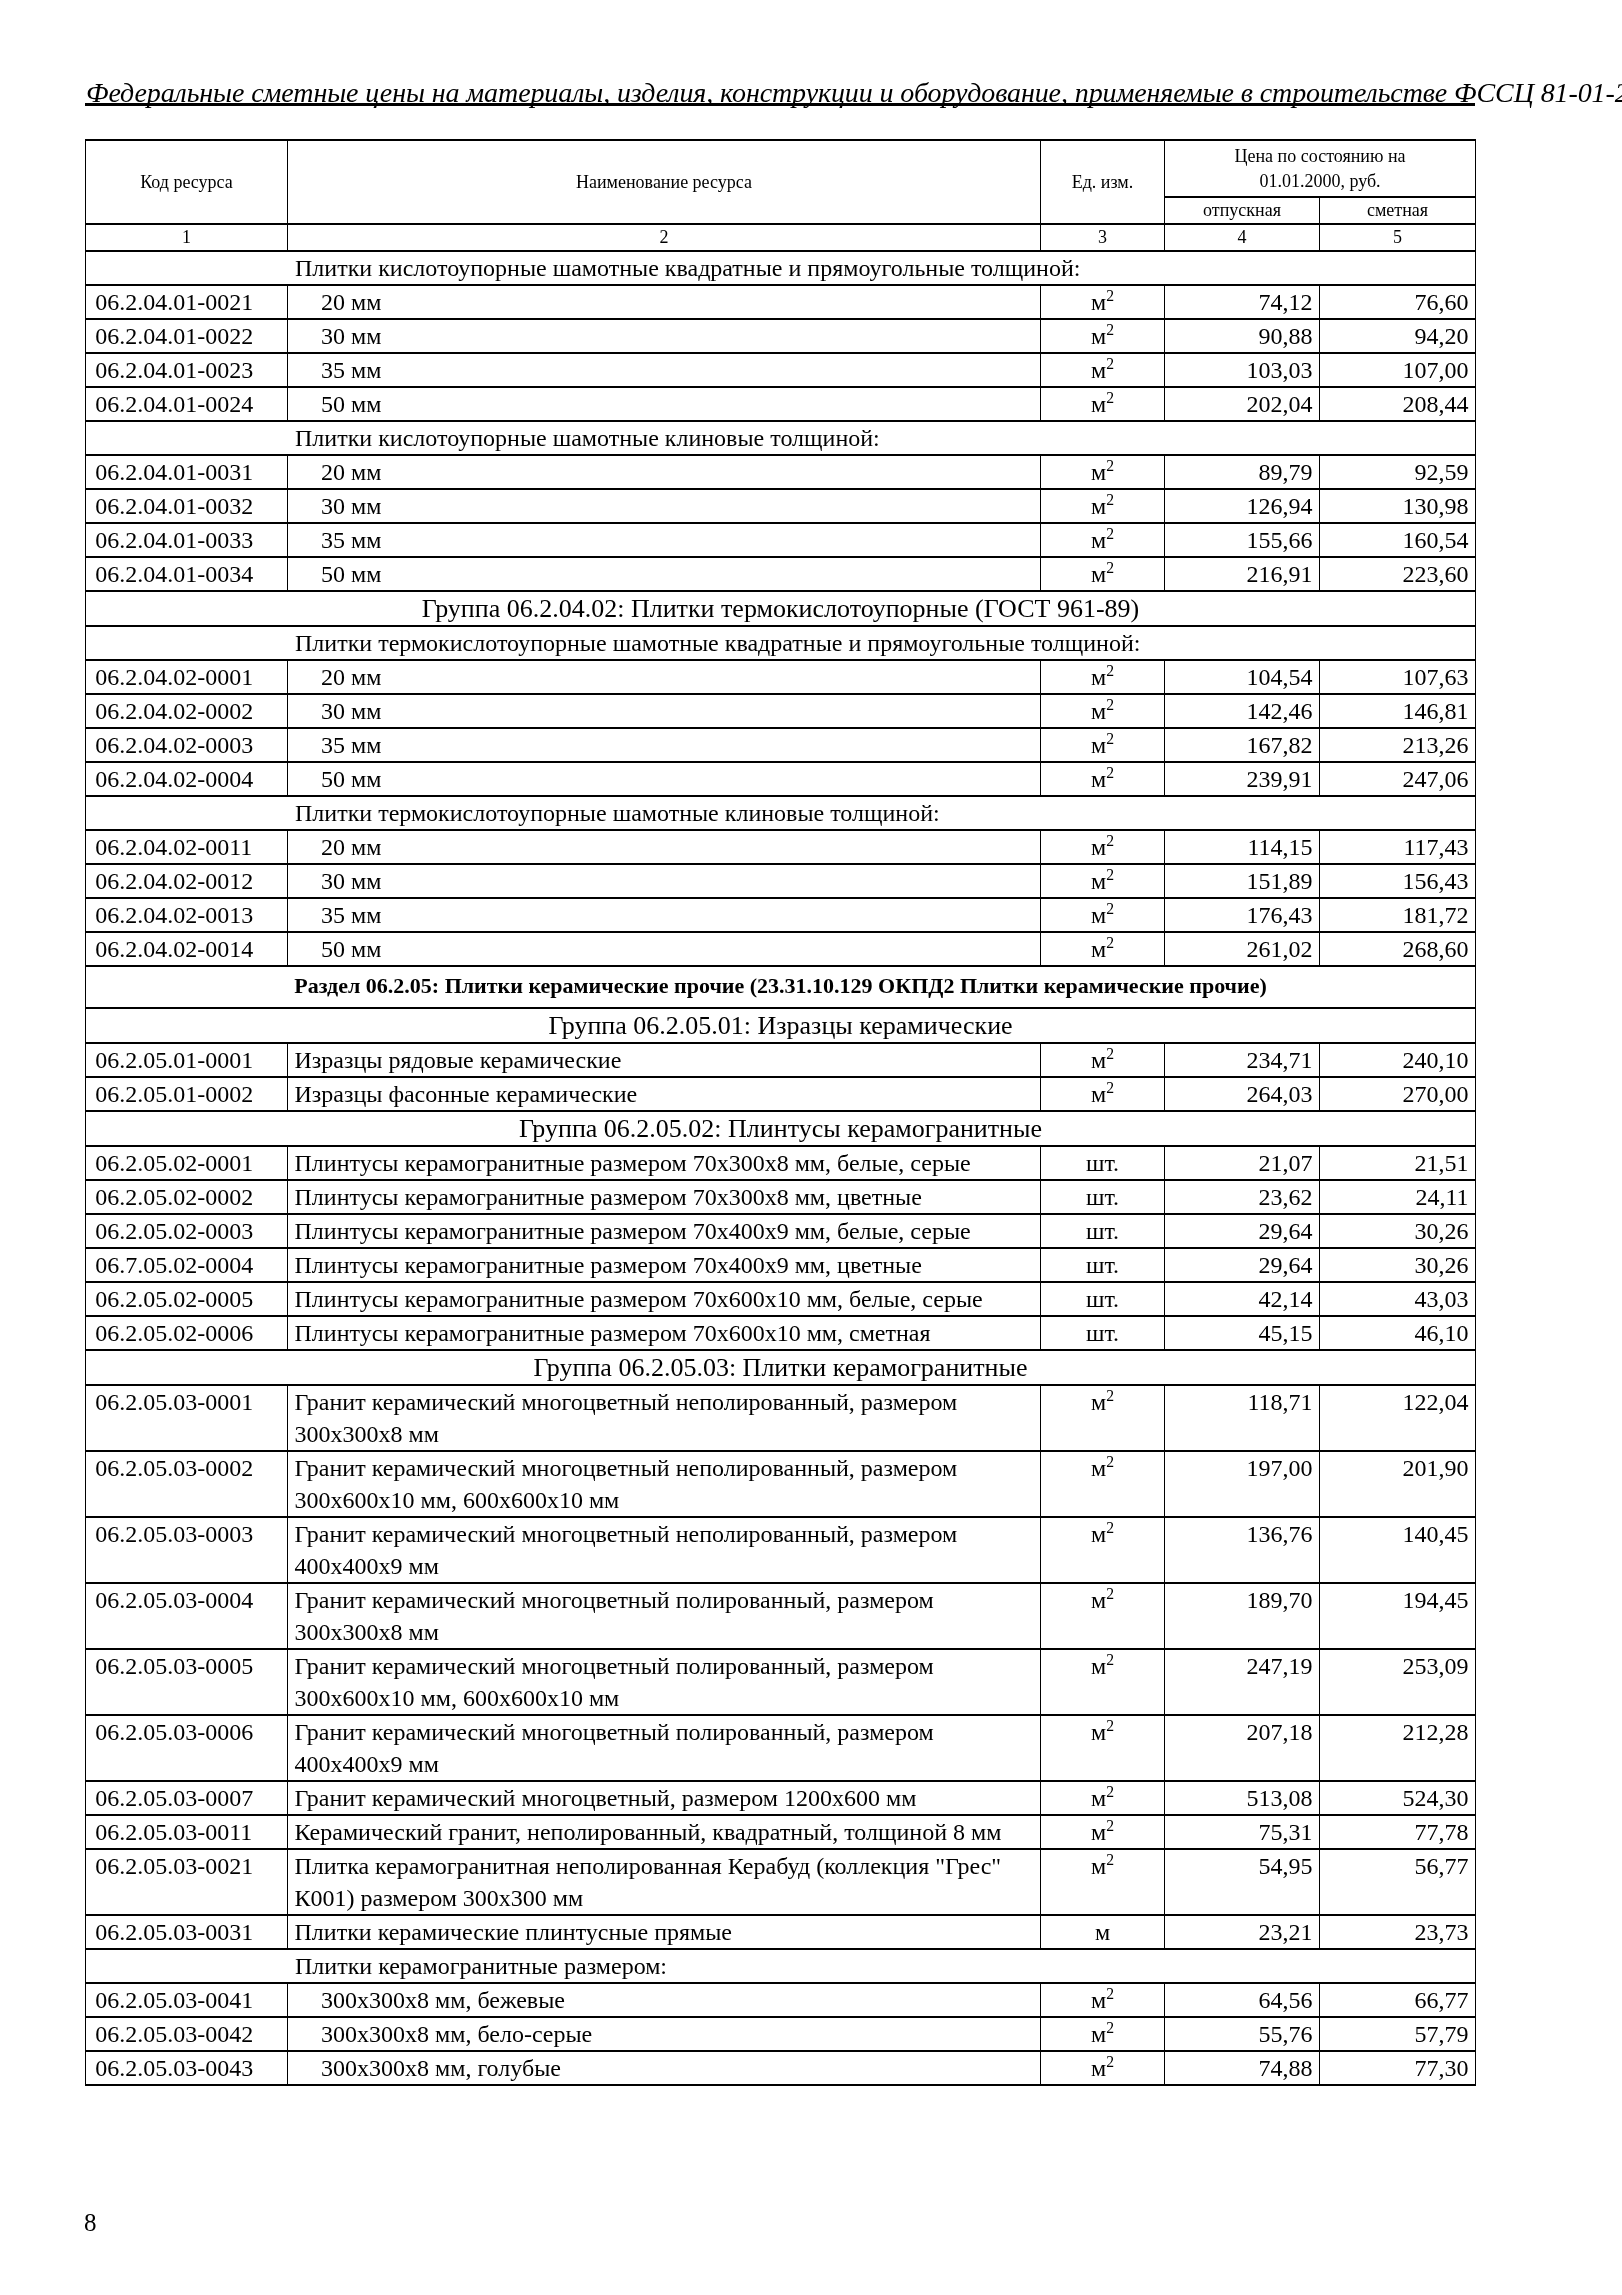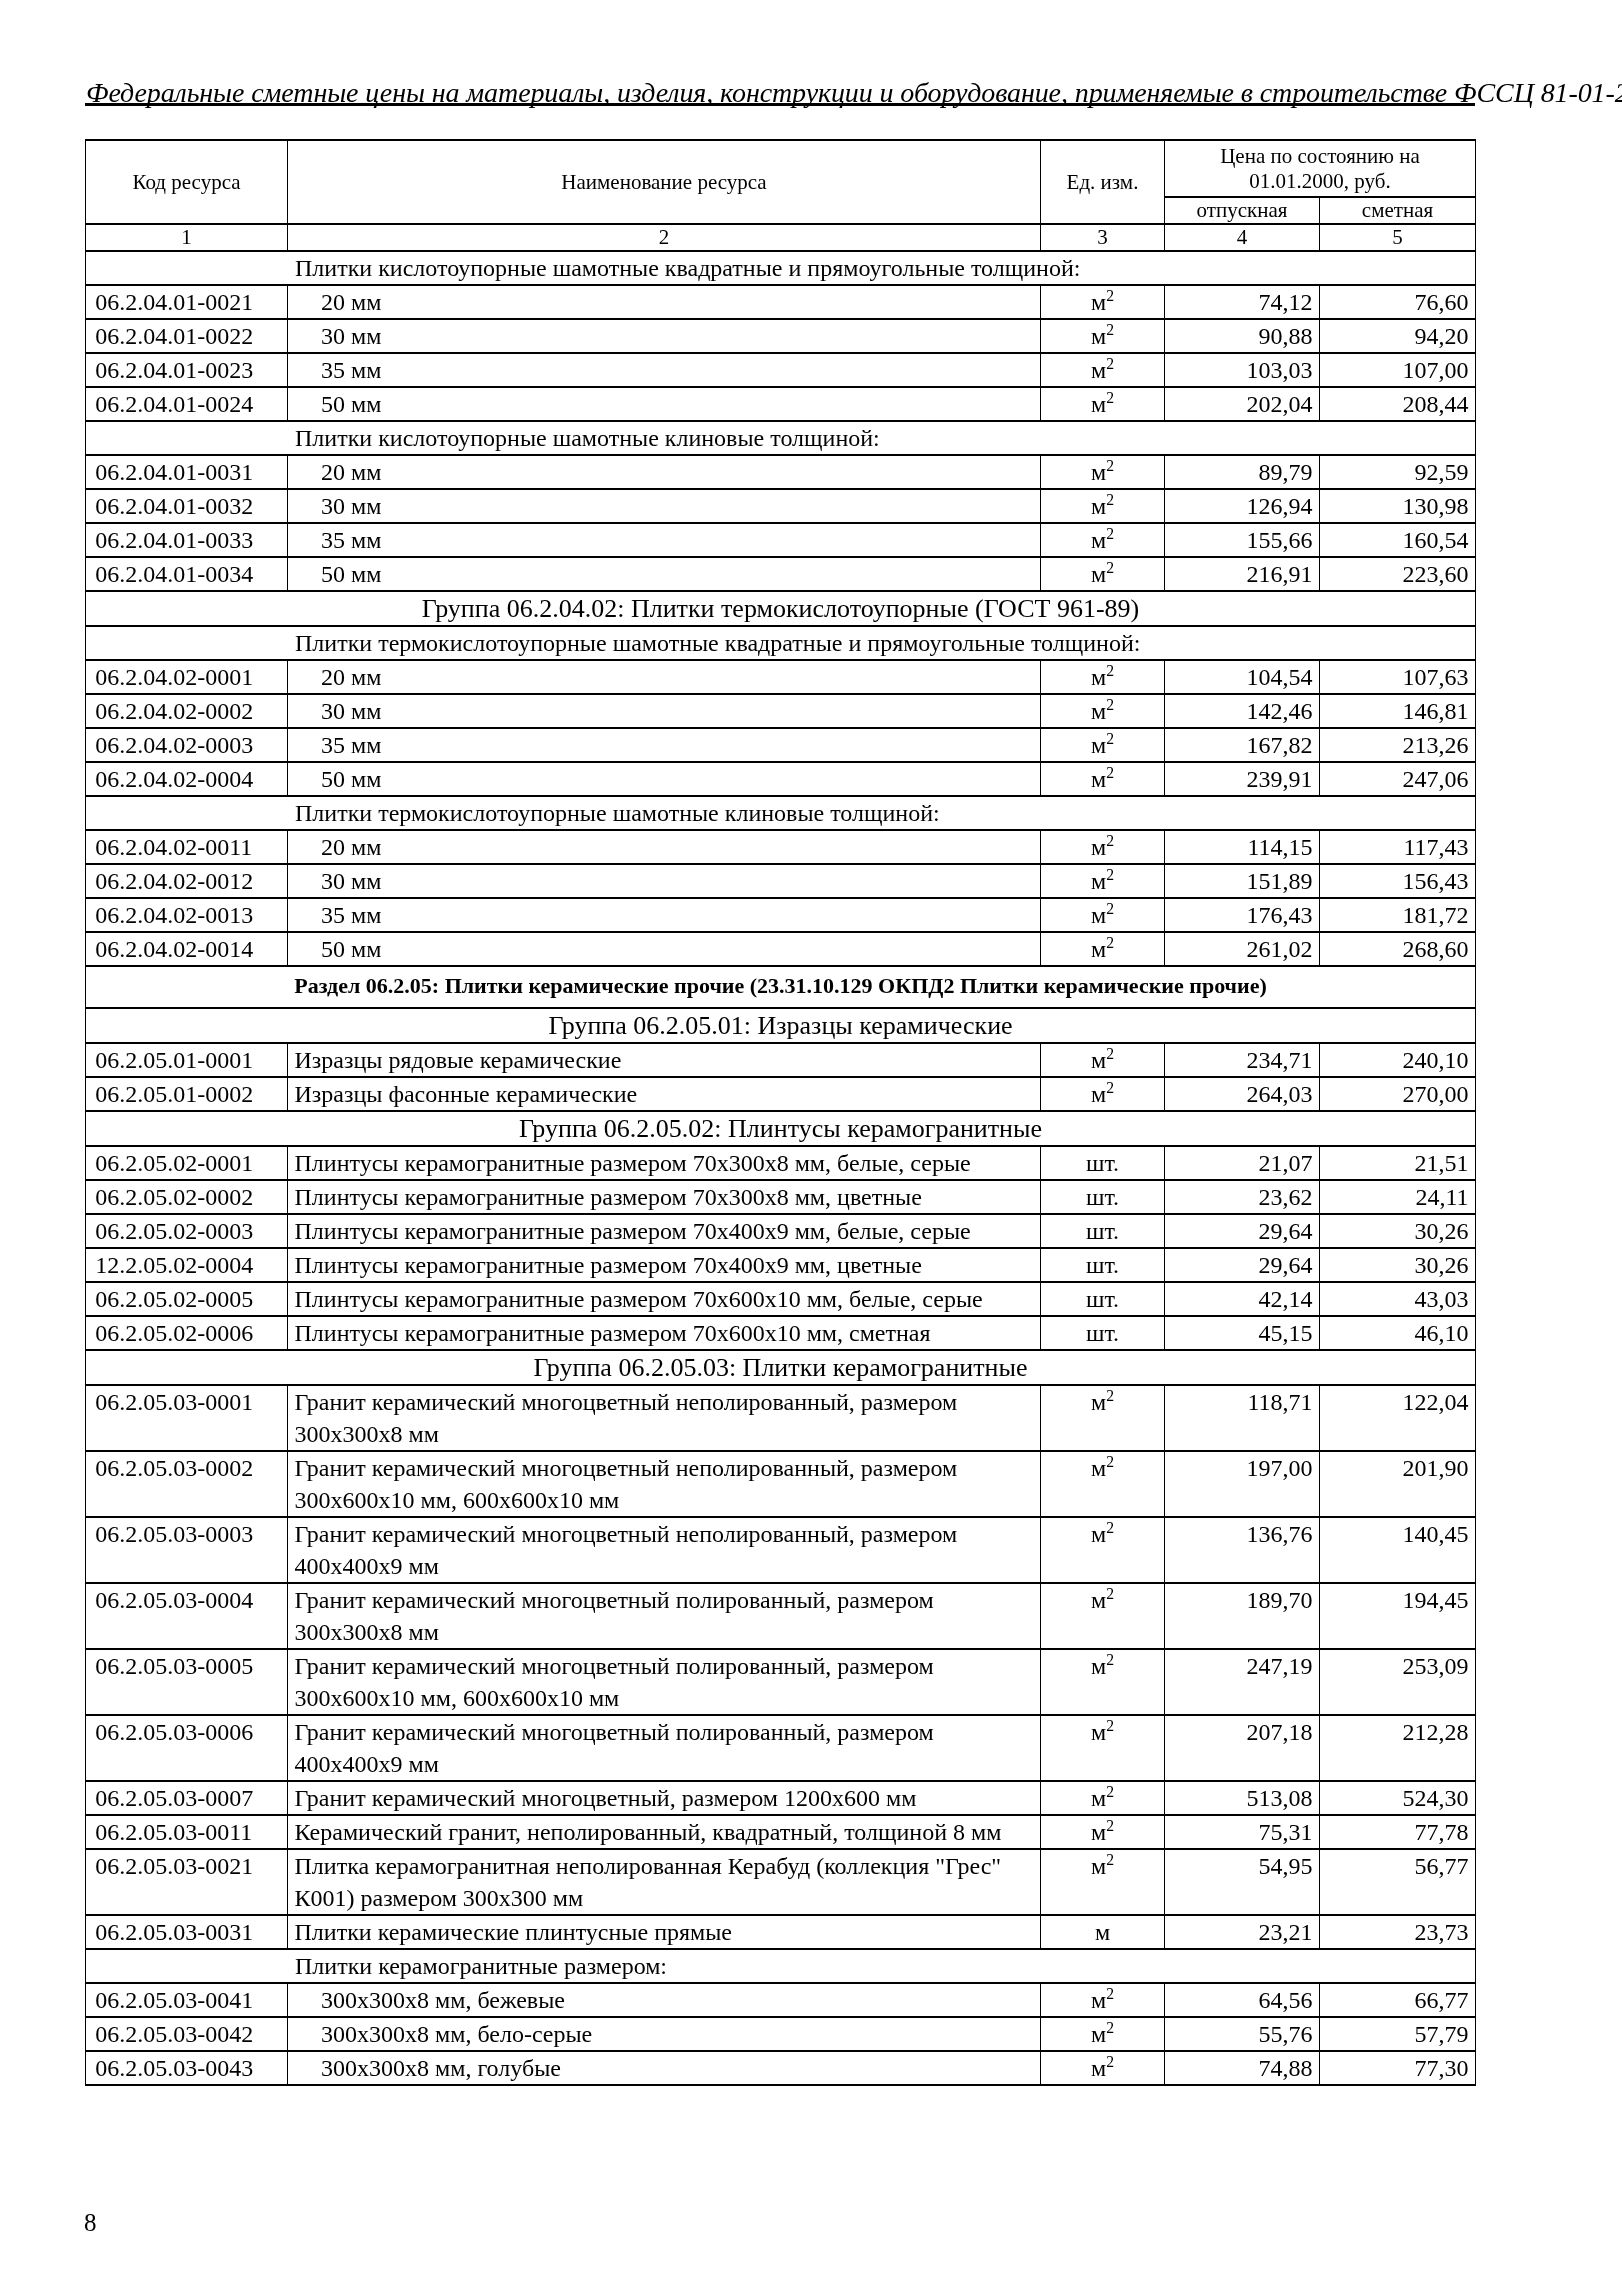--- a/index.html
+++ b/index.html
@@ -2,21 +2,21 @@
 <html style="font-size:10.5px"><head>
 <meta charset="utf-8">
 <style>
   html, body { margin:0; padding:0; background:#ffffff; }
   body { width:1623px; height:2295px; position:relative; font-family:"Liberation Serif", serif; color:#000; overflow:hidden; }
   .running-header { position:absolute; left:86px; top:80px; width:1387px; font-style:italic; font-size:28px; line-height:26px; white-space:nowrap; letter-spacing:-0.1px; }
   .header-rule { position:absolute; left:85px; top:103px; width:1390px; height:2.6px; background:#000; }
   table.price-table { position:absolute; left:85px; top:139px; width:1390px; border-collapse:collapse; table-layout:fixed; }
   .price-table td, .price-table th { border:0.7px solid #000; padding:0 6.5px; font-size:24px; line-height:32px; font-weight:normal; vertical-align:top; }
   .price-table tr { border-bottom:2px solid #000; }
-  .price-table thead th { font-size:21px; line-height:25px; vertical-align:middle; text-align:center;border-radius:22px; }
+  .price-table thead th { font-size:18px; line-height:25px; vertical-align:middle; text-align:center;border-radius:22px; }
   .price-table thead tr.h1 th { height:47px; }
   .price-table thead tr.h2 th { height:25px; }
   .price-table thead tr.h3 th { height:25px; line-height:23.6px; }
   .price-table thead tr { border-top:2px solid #000; }
   col.c-code { width:202px; } col.c-name { width:753px; } col.c-unit { width:124px; } col.c-p1 { width:155px; } col.c-p2 { width:156px; }
   td.code { text-align:left; white-space:nowrap; padding-left:9.2px; }
   td.name { text-align:left; }
   td.name.indent { padding-left:33px; }
   td.unit { text-align:center; }
   td.num { text-align:right; }
@@ -225,21 +225,21 @@
         <td class="num">24,11</td>
       </tr>
       <tr>
         <td class="code">06.2.05.02-0003</td>
         <td class="name">Плинтусы керамогранитные размером 70x400x9 мм, белые, серые</td>
         <td class="unit"><span>шт.</span></td>
         <td class="num">29,64</td>
         <td class="num">30,26</td>
       </tr>
       <tr>
-        <td class="code">12.2.05.02-0004</td>
+        <td class="code">06.7.05.02-0004</td>
         <td class="name">Плинтусы керамогранитные размером 70x400x9 мм, цветные</td>
         <td class="unit"><span>шт.</span></td>
         <td class="num">29,64</td>
         <td class="num">30,26</td>
       </tr>
       <tr>
         <td class="code">06.2.05.02-0005</td>
         <td class="name">Плинтусы керамогранитные размером 70x600x10 мм, белые, серые</td>
         <td class="unit"><span>шт.</span></td>
         <td class="num">42,14</td>

